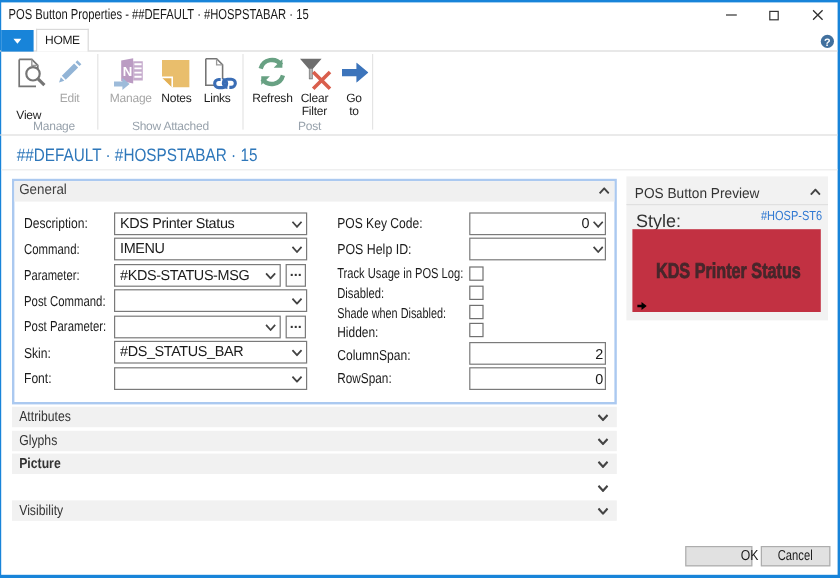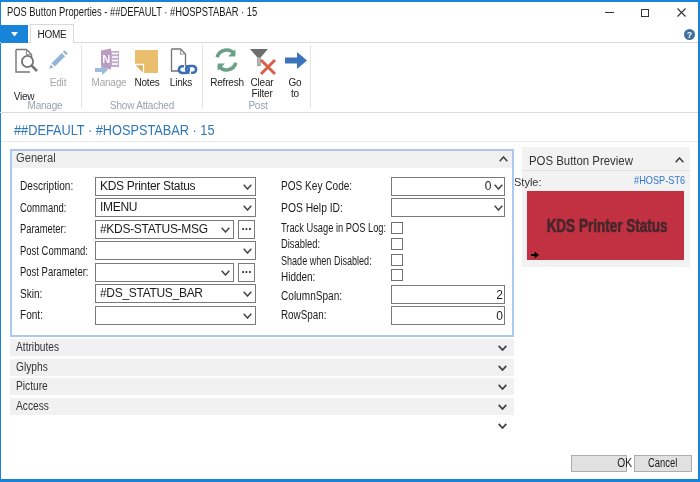--- a/index.html
+++ b/index.html
@@ -197,22 +197,22 @@
   <div class="cb" style="left:391px;top:222px;"></div>
   <div class="cb" style="left:391px;top:238px;"></div>
   <div class="cb" style="left:391px;top:253.5px;"></div>
   <div class="cb" style="left:391px;top:269px;"></div>
 
   <div class="inp" style="left:391px;top:285px;width:114px;height:19px;text-align:right;padding-right:1.5px;line-height:18px;">2</div>
   <div class="inp" style="left:391px;top:306px;width:114px;height:19px;text-align:right;padding-right:1.5px;line-height:18px;">0</div>
 
   <div class="acc" style="top:339px;"><span>Attributes</span></div>
   <div class="acc" style="top:358.7px;"><span>Glyphs</span></div>
-  <div class="acc" style="top:378.3px;"><span>Picture</span></div>
-  <div class="acc" style="top:397.7px;"><span>Access</span></div>
+  <div class="acc" style="top:378.3px;font-weight:bold;"><span>Picture</span></div>
+  <div class="acc" style="top:417.3px;"><span>Visibility</span></div>
   <svg class="chev" style="left:498px;top:345px;" viewBox="0 0 9 6">
       <path d="M0.7,0.8 L4.5,5 L8.3,0.8" fill="none" stroke="#444" stroke-width="1.8"></path>
     </svg>
   <svg class="chev" style="left:498px;top:364.7px;" viewBox="0 0 9 6">
       <path d="M0.7,0.8 L4.5,5 L8.3,0.8" fill="none" stroke="#444" stroke-width="1.8"></path>
     </svg>
   <svg class="chev" style="left:498px;top:384.3px;" viewBox="0 0 9 6">
       <path d="M0.7,0.8 L4.5,5 L8.3,0.8" fill="none" stroke="#444" stroke-width="1.8"></path>
     </svg>
   <svg class="chev" style="left:498px;top:403.7px;" viewBox="0 0 9 6">
@@ -221,21 +221,21 @@
   <svg class="chev" style="left:498px;top:423.3px;" viewBox="0 0 9 6">
       <path d="M0.7,0.8 L4.5,5 L8.3,0.8" fill="none" stroke="#444" stroke-width="1.8"></path>
     </svg>
 
   <div class="abs" style="left:522px;top:147px;width:168px;height:120px;background:#f2f2f2;"></div>
   <div class="abs" style="left:529px;top:154px;font-size:12px;color:#333;white-space:nowrap;transform:scaleX(0.95);transform-origin:left center;">POS Button Preview</div>
   <svg class="chev" style="left:675px;top:157px;" viewBox="0 0 9 6">
       <path d="M0.7,5.2 L4.5,1 L8.3,5.2" fill="none" stroke="#444" stroke-width="1.6"></path>
     </svg>
   <div class="abs" style="left:522px;top:170px;width:168px;height:1px;background:#e0e0e0;"></div>
-  <div class="abs" style="left:514px;top:176px;font-size:11px;color:#333;">Style:</div>
+  <div class="abs" style="left:530px;top:176px;font-size:15px;color:#333;">Style:</div>
   <div class="abs" style="left:560px;top:173.5px;width:125px;text-align:right;font-size:11px;color:#2f78d2;"><span style="display:inline-block;transform:scaleX(0.835);transform-origin:right center;">#HOSP-ST6</span></div>
 
   <div class="abs" style="left:527px;top:191px;width:157px;height:69px;background:#c23142;"></div>
   <div class="abs" style="left:527px;top:216px;width:157px;text-align:center;font-size:18px;font-weight:bold;color:#46272c;-webkit-text-stroke:0.6px #432529;white-space:nowrap;transform:scaleX(0.75);">KDS Printer Status</div>
   <svg class="abs" style="left:530.5px;top:251px;" width="8" height="8" viewBox="0 0 8 8">
     <path d="M0,2.9 L3.6,2.9 L3.6,0.6 L8,4 L3.6,7.4 L3.6,5.1 L0,5.1 Z" fill="#000"></path>
   </svg>
 
   <div class="btn" style="left:571px;top:455px;width:56px;height:17px;padding-left:44px;"><span style="display:inline-block;transform:scaleX(0.85);">OK</span></div>
   <div class="btn" style="left:634px;top:455px;width:58px;height:17px;"><span style="display:inline-block;transform:scaleX(0.78);">Cancel</span></div>

